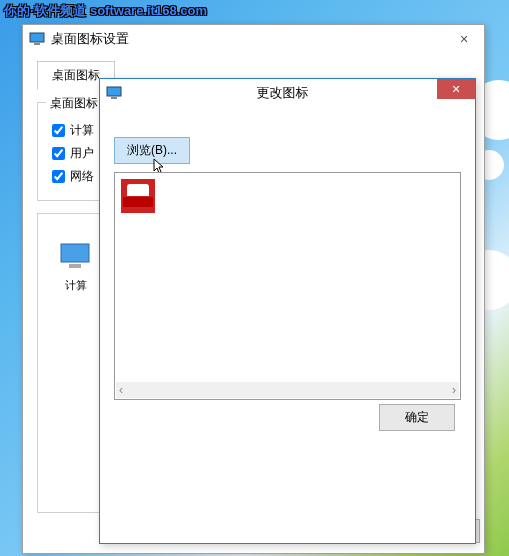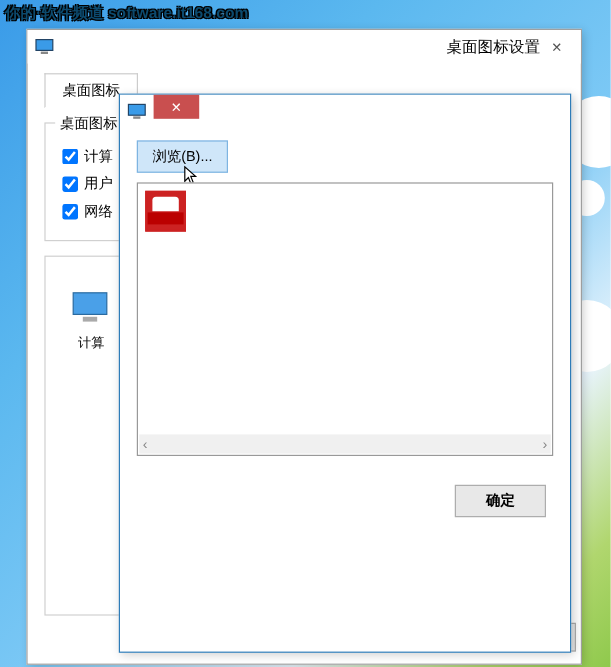--- a/index.html
+++ b/index.html
@@ -1,55 +1,55 @@
 <!DOCTYPE html>
 <html><head>
 <meta charset="utf-8">
 <style>
 * { box-sizing: border-box; font-family: "Microsoft YaHei", "SimSun", sans-serif; font-size: 12px; }
 body { margin: 0; width: 509px; height: 556px; position: relative; overflow: hidden; }
 .bg { position: absolute; inset: 0; background: linear-gradient(135deg, #3a9be8 0%, #5bb8ef 30%, #7bc8f5 55%, #e8f4fc 75%, #b0d66e 90%, #8fc94c 100%); }
 .daisy { position: absolute; width: 60px; height: 60px; background: #fff; border-radius: 50%; }
 .d1 { right: -20px; top: 80px; } .d2 { right: 5px; top: 150px; width: 30px; height: 30px; } .d3 { right: -10px; top: 250px; }
-.watermark { position: absolute; top: 2px; left: 4px; color: #0c4a6e; font-size: 13px; text-shadow: 1px 1px 0 #000, -1px -1px 0 #000, 1px -1px 0 #000, -1px 1px 0 #000; font-weight: bold; z-index: 10; }
+.watermark { position: absolute; top: 2px; left: 4px; color: #3b82f6; font-size: 13px; text-shadow: 1px 1px 0 #000, -1px -1px 0 #000, 1px -1px 0 #000, -1px 1px 0 #000; font-weight: bold; z-index: 10; }
 .win { position: absolute; background: #fff; border: 1px solid #a0a0a0; box-shadow: 2px 2px 8px rgba(0,0,0,0.2); }
 .w1 { top: 24px; left: 22px; width: 463px; height: 530px; }
 .w2 { top: 78px; left: 99px; width: 377px; height: 466px; border: 1px solid #2e7cb8; }
 .titlebar { height: 28px; display: flex; align-items: center; padding: 0 6px; background: #fff; }
 .w2 .titlebar { background: #fff; }
 .title-icon { width: 16px; height: 16px; margin-right: 6px; display: inline-block; }
-.title-text { flex: 1; text-align: right; font-size: 13px; }
+.title-text { flex: 1; text-align: left; font-size: 13px; }
 .w2 .title-text { flex: 1; text-align: center; }
 .xbtn { width: 28px; height: 20px; display: flex; align-items: center; justify-content: center; font-size: 11px; color: #555; }
 .w2 .xbtn { background: #c94f4f; color: #fff; width: 38px; height: 20px; margin-right: -6px; margin-top: -8px; }
 .body1 { padding: 8px 14px; }
 .tabstrip { display: flex; border-bottom: 1px solid #ccc; }
 .tab { padding: 5px 14px; border: 1px solid #ccc; border-bottom: 1px solid #fff; background: #fff; margin-bottom: -1px; }
 .gb { border: 1px solid #d0d0d0; margin-top: 12px; padding: 14px 10px 10px; position: relative; }
 .gb-title { position: absolute; top: -8px; left: 8px; background: #fff; padding: 0 4px; }
 .cbrow { display: flex; align-items: center; margin: 4px 0; }
 .cb { width: 13px; height: 13px; margin-right: 5px; }
 .icons-row { display: flex; gap: 28px; margin: 10px 0 0 6px; }
 .ico-col { display: flex; flex-direction: column; align-items: center; width: 44px; }
 .ico-col svg { width: 36px; height: 36px; }
 .ico-label { margin-top: 4px; font-size: 11px; }
 .btn { border: 1px solid #adadad; background: #e8e8e8; padding: 4px 16px; min-width: 70px; text-align: center; }
-.btn:hover, .btn.hover { background: #cfe6f9; border: 1px solid #7eb4e1; }
+.btn:hover, .btn.hover { background: #cfe6f9; border: 1px solid #7eb4e1; margin-top: 20px; }
 .body2 { padding: 10px 14px; }
 .label2 { margin: 6px 0 4px; }
 .inrow { display: flex; align-items: stretch; gap: 6px; margin-bottom: 8px; }
 .inp { flex: 1; border: 1px solid #999; padding: 4px 6px; background: #fff; }
 .browse { padding: 4px 12px; border: 1px solid #7eb4e1; background: #cfe6f9; position: relative; }
 .cursor { position: absolute; top: 20px; left: 38px; width: 14px; height: 18px; }
 .listbox { border: 1px solid #999; height: 228px; background: #fff; padding: 6px; position: relative; }
 .car-icon { width: 34px; height: 34px; background: #c22; border: 2px solid #c22; display: flex; flex-direction:column; align-items:center; }
 .car-icon .top { width: 22px; height: 12px; background:#fff; margin-top:3px; border-radius:3px 3px 0 0;}
 .car-icon .bot { width: 30px; height: 10px; background:#b00; margin-top:1px;}
 .scroll-h { position: absolute; left: 1px; right: 1px; bottom: 1px; height: 16px; background: #f0f0f0; display: flex; justify-content: space-between; padding: 0 3px; color: #888; font-size: 9px; align-items: center; }
-.btnrow { display: flex; justify-content: flex-end; gap: 8px; margin-top: 24px; padding-right: 6px; font-weight: bold; }
+.btnrow { display: flex; justify-content: flex-end; gap: 8px; margin-top: 4px; padding-right: 6px; }
 .btnrow .btn { min-width: 76px; }
 .apply-frag { position: absolute; right: 4px; bottom: 10px; border: 1px solid #adadad; background: #e8e8e8; padding: 4px 6px; }
 .monitor-icon svg { width: 16px; height: 16px; }
 </style>
 </head>
 <body>
 
 <div class="bg">
   <div class="daisy d1"></div>
     <div class="daisy d2"></div>
@@ -104,20 +104,21 @@
 </div>
 
 <div class="win w2">
   <div class="titlebar">
     <span class="title-icon monitor-icon">
       <svg viewBox="0 0 16 16">
           <rect x="1" y="2" width="14" height="9" fill="#3a9be8" stroke="#246"></rect>
           <rect x="5" y="12" width="6" height="2" fill="#888"></rect>
         </svg>
     </span>
+    <span class="title-text">更改图标</span>
     <span class="xbtn">✕</span>
   </div>
   <div class="body2">
     <div class="inrow">
       <div class="btn browse hover">
         <span>浏览(B)...</span>
         <svg class="cursor" viewBox="0 0 14 18">
             <path d="M1 1 L1 13 L4 10 L6 15 L8 14 L6 9 L10 9 Z" fill="#fff" stroke="#000"></path>
           </svg>
       </div>

